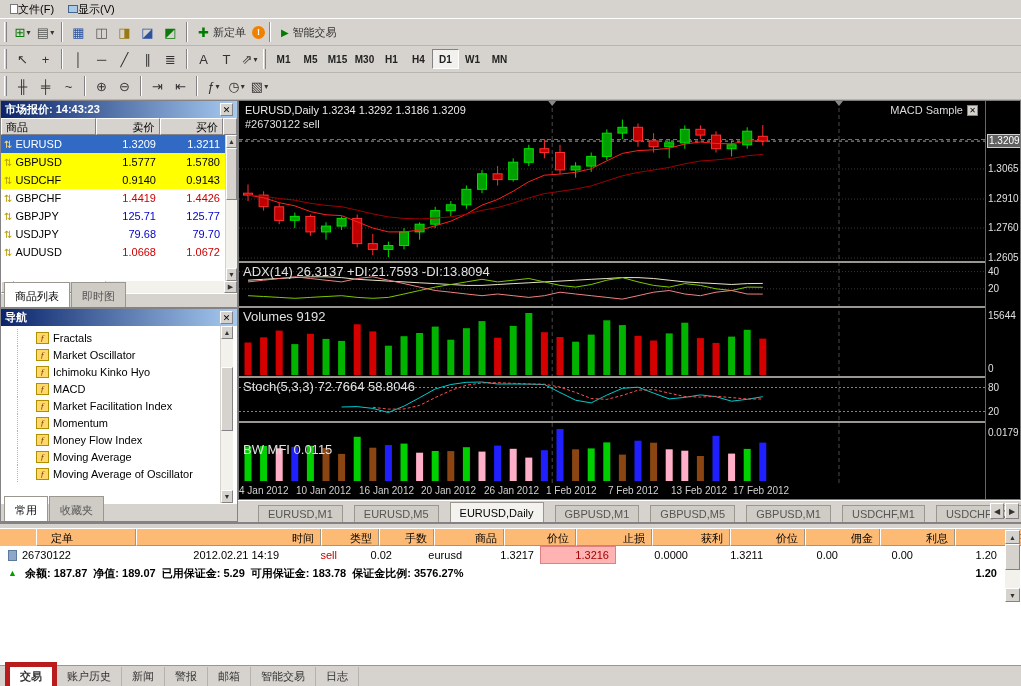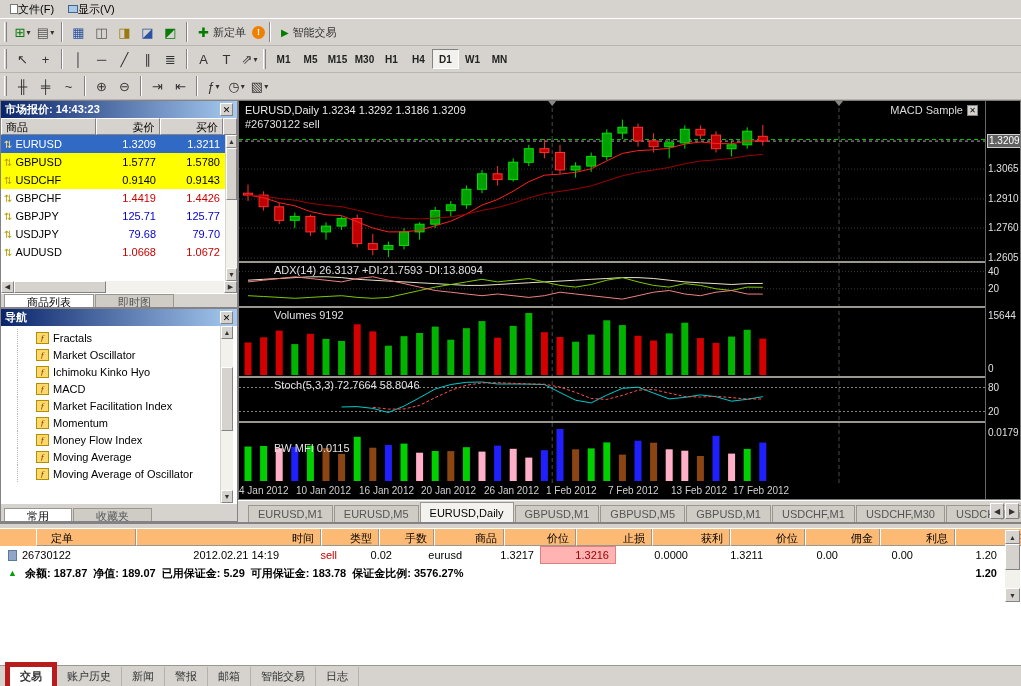--- a/index.html
+++ b/index.html
@@ -51,48 +51,48 @@
 .mw-row.style-yellow{background:#ffff00;color:#000;}
 .mw-row.style-down .num{color:#cc0000;}
 .mw-row.style-up .num{color:#0000cc;}
 .sbv{width:13px;background:#f3f1ec;display:flex;flex-direction:column;border-left:1px solid #d6d3ce;}
 .sb-btn{height:13px;flex:none;background:#d6d3ce;border:1px solid;border-color:#fff #848284 #848284 #fff;font-size:7px;color:#333;display:flex;align-items:center;justify-content:center;cursor:default;}
 .sb-thumb{background:#d6d3ce;border:1px solid;border-color:#fff #848284 #848284 #fff;}
 .hscroll{height:12px;flex:none;background:#f3f1ec;display:flex;}
 .hscroll .sb-btn{height:100%;width:13px;}
 .hthumb{width:92px;background:#d6d3ce;border:1px solid;border-color:#fff #848284 #848284 #fff;}
 .panel-tabs{height:16px;flex:none;display:flex;align-items:flex-end;background:#d6d3ce;padding-left:3px;gap:1px;border-top:1px solid #fff;}
-.btab{padding:0 22px;height:15px;display:flex;align-items:center;color:#555;border:1px solid #9a978f;border-bottom:none;background:#cfccc5;cursor:default;}
+.btab{padding:0 10px;height:27px;display:flex;align-items:center;color:#555;border:1px solid #9a978f;border-bottom:none;background:#cfccc5;cursor:default;}
 .btab.active{background:#fff;color:#000;}
 #nav-tree{height:177px;flex:none;background:#fff;display:flex;}
 #nav-list{width:219px;padding:3px 0 0 6px;border-left:10px solid #fff;}
 .nav-row{height:17px;display:flex;align-items:center;gap:4px;padding-left:18px;border-left:1px dotted #b5b5b5;white-space:nowrap;overflow:hidden;}
 .find{width:13px;height:12px;flex:none;background:#ffd86c;border:1px solid #b09000;color:#7a3500;font-style:italic;font-size:9px;display:flex;align-items:center;justify-content:center;font-family:"Liberation Serif","DejaVu Serif",serif;}
 #nav-panel .panel-tabs{height:20px;}
 
 
 #right{width:783px;display:flex;flex-direction:column;}
 #chart{position:relative;width:783px;height:400px;background:#000;border:1px solid #7a7a7a;overflow:hidden;}
 #plot-svg{position:absolute;left:0;top:0;}
 #scale{position:absolute;right:0;top:0;width:35px;height:398px;background:#000;border-left:1px solid #666;color:#e0e0e0;font-size:10px;}
 .slab{position:absolute;left:2px;white-space:nowrap;line-height:12px;}
 .slab.boxed{background:#606060;border:1px solid #cfcfcf;padding:0 1px;left:1px;color:#fff;}
 #date-axis{position:absolute;left:0;top:382px;width:746px;height:16px;background:#000;color:#cfcfcf;font-size:10px;}
 .dlab{position:absolute;top:2px;white-space:nowrap;}
 .chart-title{position:absolute;left:6px;top:3px;color:#eaeaea;}
 .trade-label{position:absolute;left:6px;top:17px;color:#e0e0e0;}
 .ea-label{position:absolute;top:3px;right:42px;color:#dcdcdc;display:flex;align-items:center;gap:4px;}
 .ea-close{width:11px;height:11px;background:#d6d3ce;color:#000;font-size:8px;display:flex;align-items:center;justify-content:center;border:1px solid #848284;cursor:default;}
-.pane-label{position:absolute;left:4px;color:#e0e0e0;font-size:11px;margin-left:31px;}
+.pane-label{position:absolute;left:4px;color:#e0e0e0;font-size:13px;}
 #lbl-adx{top:163px;}
 #lbl-vol{top:208px;}
 #lbl-sto{top:278px;}
 #lbl-mfi{top:341px;}
 #chart-tabbar{position:relative;height:22px;background:#d6d3ce;display:flex;align-items:flex-end;padding-left:10px;border-top:1px solid #fff;overflow:hidden;}
-.ctab{height:17px;display:flex;align-items:center;padding:0 9px;margin-right:1px;color:#555;background:#cfccc5;border:1px solid #9a978f;border-bottom:none;white-space:nowrap;cursor:default;}
+.ctab{height:17px;display:flex;align-items:center;padding:0 9px;margin-right:1px;color:#555;background:#cfccc5;border:1px solid #9a978f;border-bottom:none;white-space:nowrap;cursor:default;margin-left:10px;}
 .ctab.active{background:#f4f2ee;color:#000;height:20px;}
 #ctb-scroll{position:absolute;right:2px;bottom:3px;display:flex;gap:1px;}
 #ctb-scroll .sb-btn{width:14px;height:16px;font-size:8px;}
 
 
 #terminal{height:164px;background:#fff;border-top:2px solid #848284;display:flex;flex-direction:column;position:relative;}
 .t-strip{height:5px;flex:none;background:#d6d3ce;border-bottom:1px solid #fff;}
 .t-grid{display:grid;grid-template-columns:100px 185px 58px 55px 70px 72px 76px 78px 75px 75px 75px 84px 18px;}
 #t-head{height:17px;flex:none;background:#fdba74;padding-left:36px;}
 .t-hc{text-align:right;padding:2px 6px;border-right:1px solid #9a978f;border-left:1px solid #fff;border-bottom:1px solid #9a978f;white-space:nowrap;overflow:hidden;}

